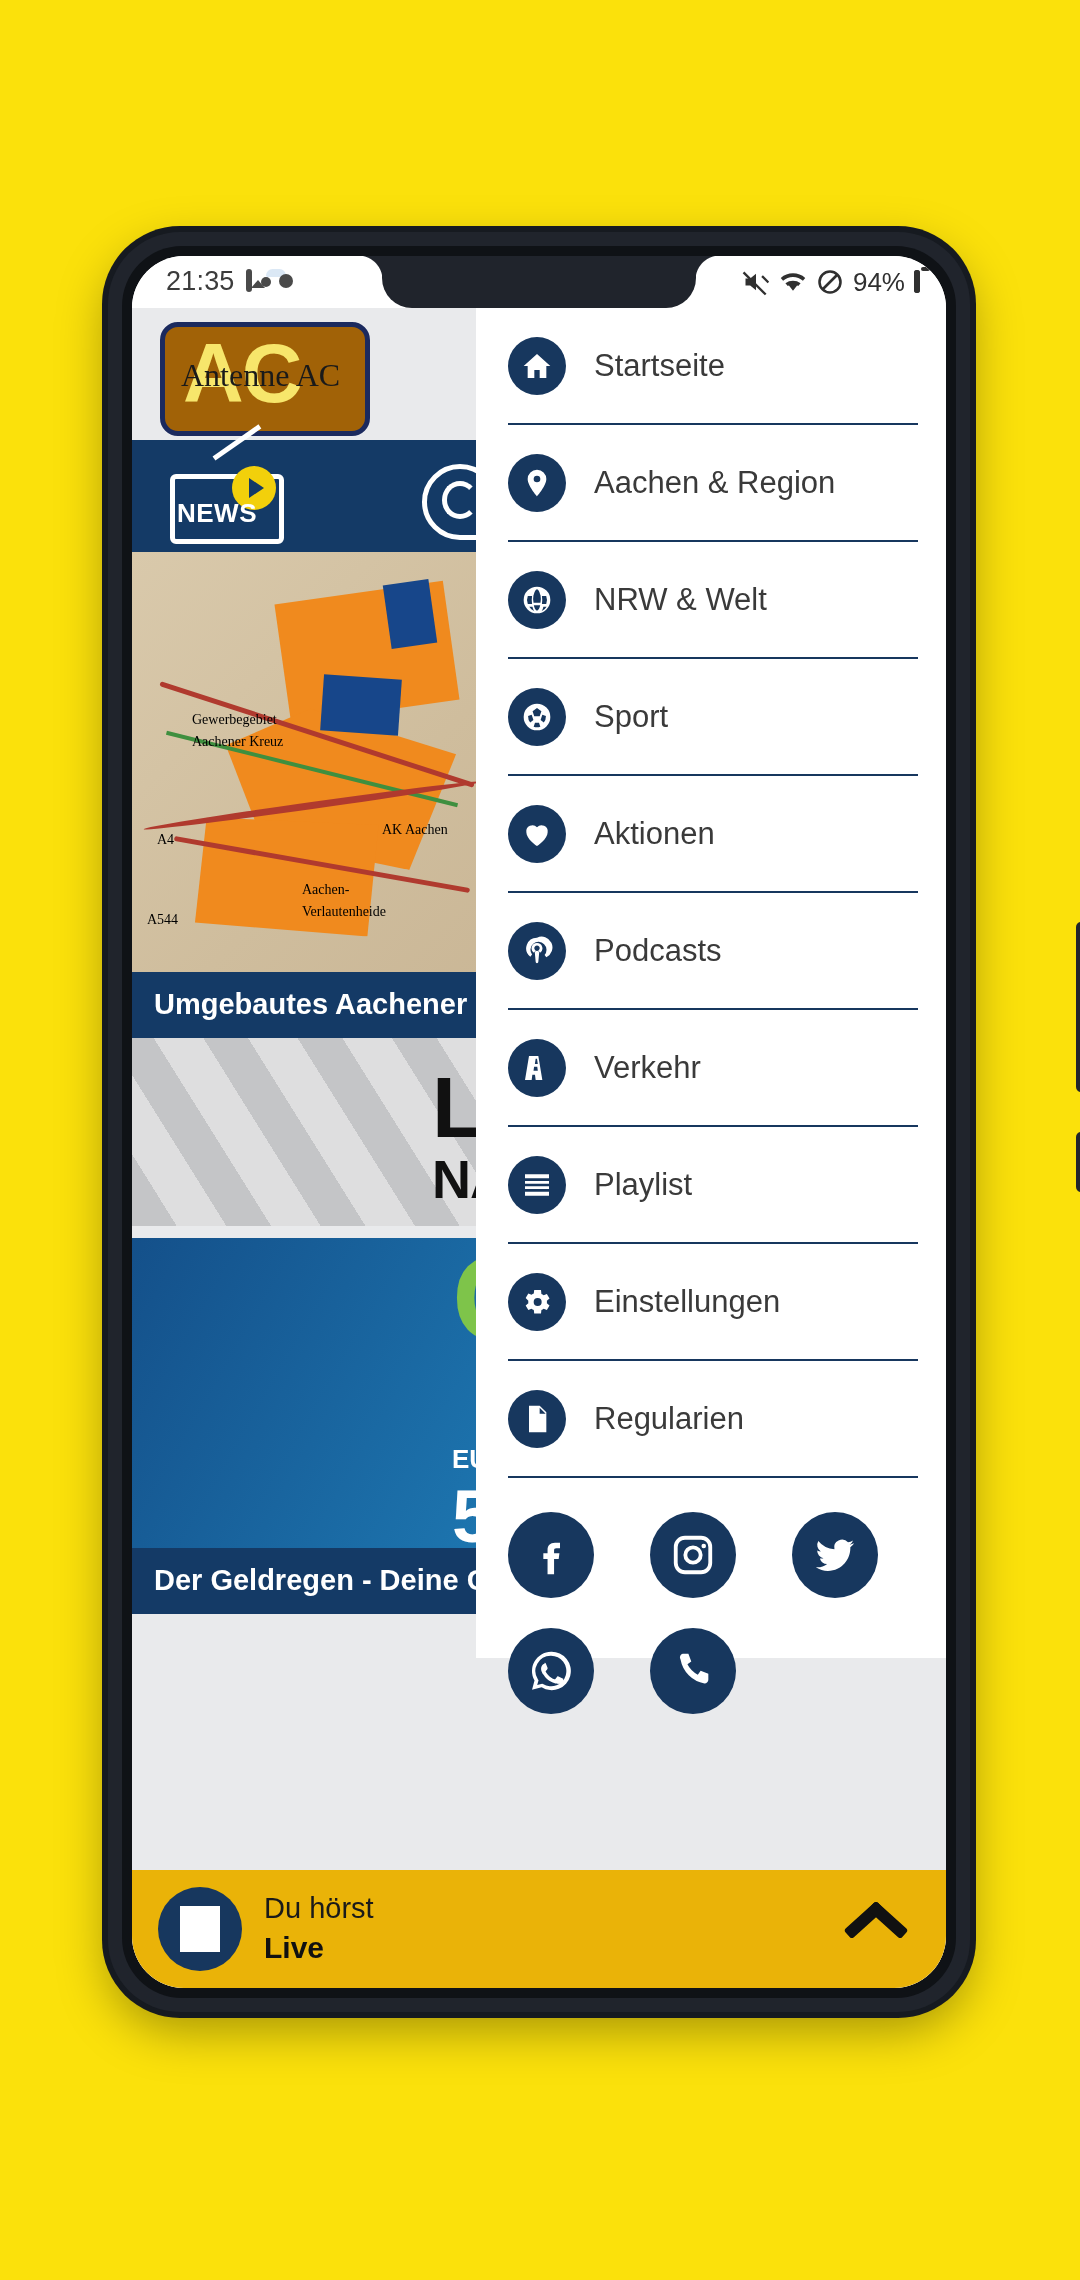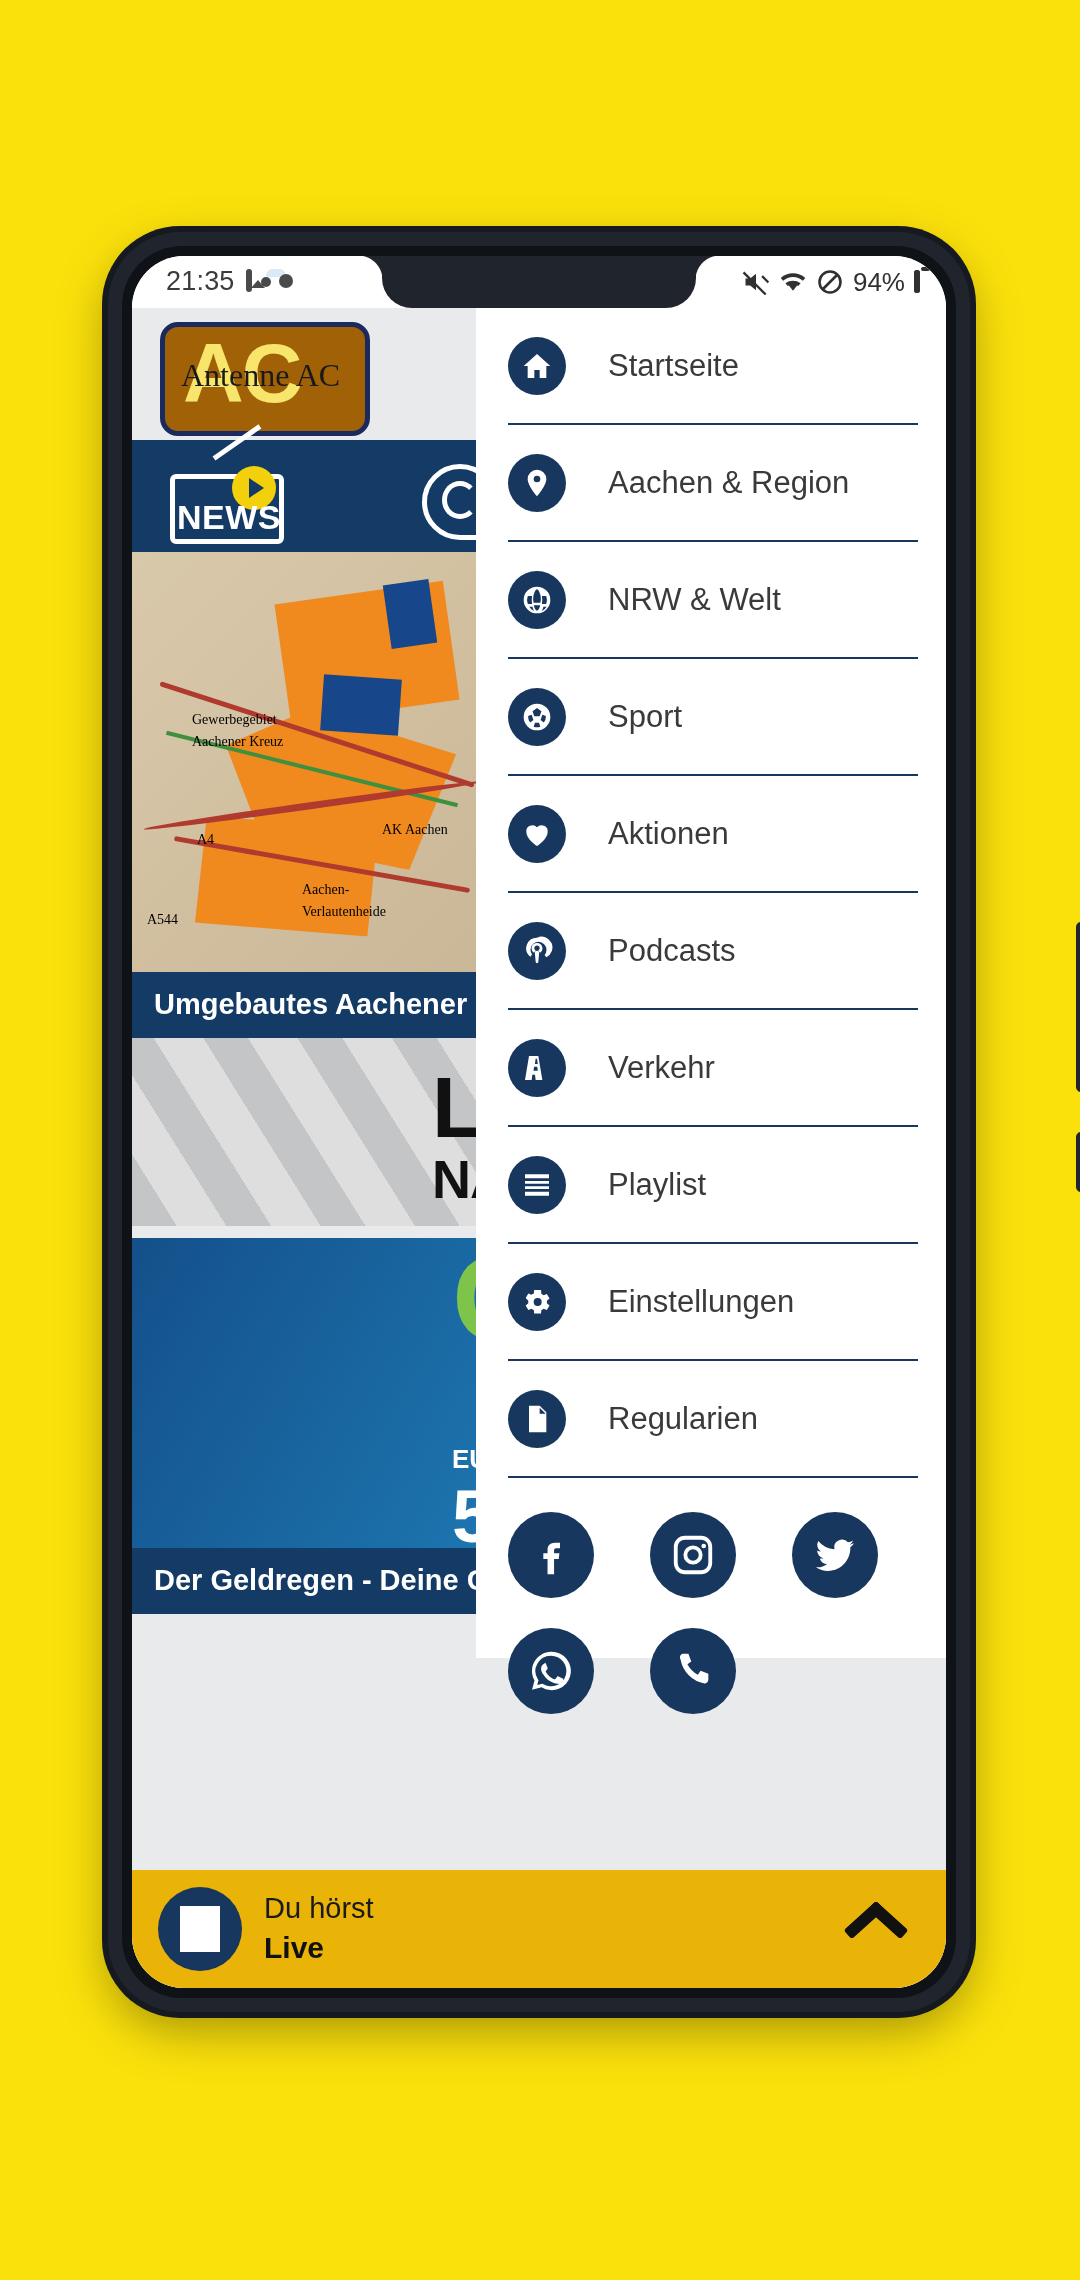--- a/index.html
+++ b/index.html
@@ -86,21 +86,21 @@
   .logo-text{
     position:absolute;left:16px;top:30px;font-size:32px;color:#1a1a1a;
     font-family:Liberation Serif, serif;
   }
   .navstrip{position:absolute;left:0;top:132px;width:814px;height:112px;background:#143a66;}
   .news-icon{position:absolute;left:38px;top:18px;width:110px;height:78px;}
   .news-box{position:absolute;left:0;top:16px;width:104px;height:60px;border:5px solid #fff;border-radius:6px;}
   .news-ant{position:absolute;left:44px;top:-2px;width:56px;height:5px;background:#fff;transform:rotate(-35deg);transform-origin:left center;}
   .news-play{position:absolute;left:62px;top:8px;width:44px;height:44px;border-radius:50%;background:#F2D00B;}
   .news-play:after{content:"";position:absolute;left:17px;top:12px;width:0;height:0;border-left:15px solid #143a66;border-top:10px solid transparent;border-bottom:10px solid transparent;}
-  .news-word{position:absolute;left:7px;top:40px;font-size:34px;font-weight:bold;color:#fff;letter-spacing:.5px;}
+  .news-word{position:absolute;left:7px;top:40px;font-size:26px;font-weight:bold;color:#fff;letter-spacing:.5px;}
   .wa-head{position:absolute;left:290px;top:24px;width:66px;height:66px;border:5px solid #fff;border-radius:50% 50% 6px 50%;}
   .wa-head:after{content:"";position:absolute;left:15px;top:12px;width:26px;height:28px;border:5px solid #fff;border-radius:50%;border-right-color:transparent;}
 
   .card{position:absolute;left:0;width:814px;overflow:hidden;}
   .card-map{top:244px;height:420px;background:#c9b79a;}
   .map-paper{position:absolute;inset:0;background:
      linear-gradient(135deg,#d9c9ab 0%,#cfbd9d 40%,#c3ae8d 100%);}
   .shape{position:absolute;background:#F08A1E;}
   .s1{left:150px;top:40px;width:170px;height:120px;transform:rotate(-8deg);}
   .s2{left:90px;top:160px;width:230px;height:150px;transform:rotate(6deg);
@@ -141,21 +141,21 @@
     position:relative;height:115px;display:flex;align-items:center;
     border-bottom:2px solid #17375e;margin:0 28px 0 32px;
   }
   .menu-item:first-child{}
   .mi-icon{
     width:58px;height:58px;border-radius:50%;background:#17375e;
     display:flex;align-items:center;justify-content:center;flex:0 0 58px;
   }
   .mi-icon svg{width:32px;height:32px;fill:#fff;}
   .mi-label{
-    margin-left:42px;font-size:31px;color:#3a3a3a;white-space:nowrap;
+    margin-left:28px;font-size:31px;color:#3a3a3a;white-space:nowrap;
     font-family:"Liberation Sans",sans-serif;
   }
   .socials{padding:34px 0 0 0;margin:0 28px 0 32px;}
   .soc-row{display:flex;gap:56px;margin-bottom:30px;}
   .soc{
     width:86px;height:86px;border-radius:50%;background:#17375e;
     display:flex;align-items:center;justify-content:center;
   }
   .soc svg{width:46px;height:46px;fill:#fff;}
 
@@ -219,21 +219,21 @@
             <div class="b2"></div>
             <div class="gline g1"></div>
             <div class="road r1"></div>
             <div class="road r2"></div>
             <div class="road r3"></div>
             <div class="mlbl" style="left:60px;top:160px;">Gewerbegebiet</div>
             <div class="mlbl" style="left:60px;top:182px;">Aachener Kreuz</div>
             <div class="mlbl" style="left:250px;top:270px;">AK Aachen</div>
             <div class="mlbl" style="left:170px;top:330px;">Aachen-</div>
             <div class="mlbl" style="left:170px;top:352px;">Verlautenheide</div>
-            <div class="mlbl" style="left:25px;top:280px;margin-left:40px;">A4</div>
+            <div class="mlbl" style="left:25px;top:280px;">A4</div>
             <div class="mlbl" style="left:15px;top:360px;">A544</div>
           </div>
           <div class="card-title" style="top:664px;">
             <span>Umgebautes Aachener Kreuz</span>
           </div>
 
           <div class="card card-long">
             <div class="long-bg"></div>
             <div class="long-yellow"></div>
             <div class="long-lo">LO</div>

